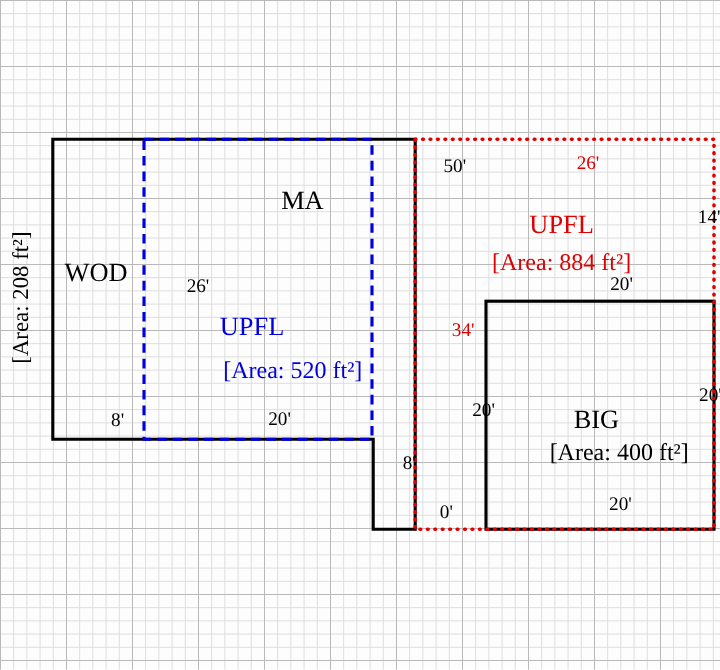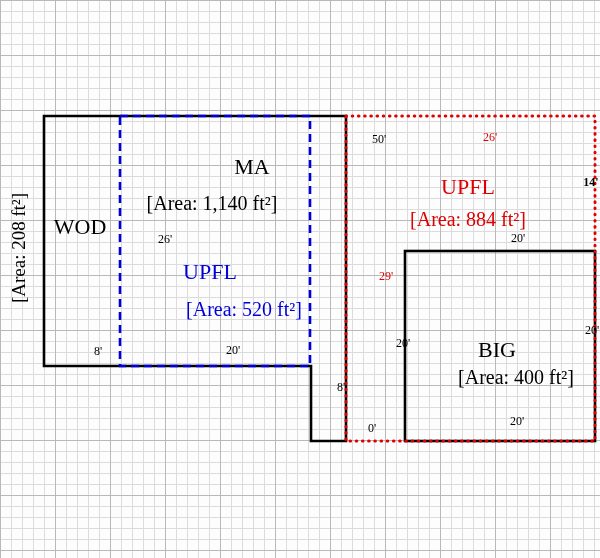--- a/index.html
+++ b/index.html
@@ -29,38 +29,38 @@
     transform: translate(-50%, -50%);
     white-space: nowrap;
     line-height: 1;
     user-select: none;
   }
   .ink  { color: var(--ink, #000000); }
   .blue { color: var(--base-blue, #0000dd); }
   .red  { color: var(--upfl-red, #e00000); }
   .room { font-size: 22px; }
   .area { font-size: 20px; }
-  .dim  { font-size: 12px; padding-left: 40px; }
+  .dim  { font-size: 16px; padding-left: 40px; }
   .vert { transform: translate(-50%, -50%) rotate(-90deg); font-size: 19px; }
 
   
   .p-wod-area-v   { left: 18px;  top: 248px; }
   .p-wod-name     { left: 80px;  top: 227px; }
   .p-ma-name      { left: 214px; top: 167px; margin-left: 38px; }
   .p-ma-area      { left: 212px; top: 203px; }
   .p-base-left    { left: 145px; top: 239px; }
   .p-base-name    { left: 210px; top: 272px; }
   .p-base-area    { left: 210px; top: 309px; margin-left: 34px; }
   .p-wod-bottom   { left: 78px;  top: 351px; }
   .p-base-bottom  { left: 213px; top: 350px; }
   .p-ma-topright  { left: 359px; top: 139px; }
   .p-upfl-top     { left: 470px; top: 137px; }
   .p-upfl-name    { left: 468px; top: 163px; margin-top: 24px; }
   .p-upfl-area    { left: 468px; top: 219px; }
-  .p-upfl-right   { left: 571px; top: 182px; font-weight: bold; }
+  .p-upfl-right   { left: 571px; top: 182px; }
   .p-big-top      { left: 498px; top: 238px; }
   .p-upfl-left    { left: 366px; top: 276px; }
   .p-big-left     { left: 383px; top: 343px; }
   .p-big-right    { left: 572px; top: 330px; }
   .p-big-name     { left: 497px; top: 350px; }
   .p-big-area     { left: 516px; top: 377px; }
   .p-notch-left   { left: 321px; top: 387px; }
   .p-notch-bottom { left: 352px; top: 428px; }
   .p-big-bottom   { left: 497px; top: 421px; }
 </style>
@@ -77,38 +77,37 @@
 
     <rect class="stroke-blue" stroke-width="2.6" stroke-dasharray="8 5" x="120" y="116" width="190" height="250"></rect>
 
     <rect class="stroke-red" stroke-width="3" stroke-dasharray="0.6 5.6" stroke-linecap="round" x="346" y="116" width="249" height="325"></rect>
   </svg>
 
   <span class="lbl vert ink p-wod-area-v">[Area: 208 ft²]</span>
   <span class="lbl room ink p-wod-name">WOD</span>
 
   <span class="lbl room ink p-ma-name">MA</span>
-  <span class="lbl area ink p-ma-area">[Area: 1,140 ft²]</span>
 
   <span class="lbl room blue p-base-name">UPFL</span>
   <span class="lbl area blue p-base-area">[Area: 520 ft²]</span>
 
   <span class="lbl room red p-upfl-name">UPFL</span>
   <span class="lbl area red p-upfl-area">[Area: 884 ft²]</span>
 
   <span class="lbl room ink p-big-name">BIG</span>
   <span class="lbl area ink p-big-area">[Area: 400 ft²]</span>
 
   <span class="lbl dim ink p-wod-bottom">8'</span>
   <span class="lbl dim ink p-base-left">26'</span>
   <span class="lbl dim ink p-base-bottom">20'</span>
   <span class="lbl dim ink p-ma-topright">50'</span>
   <span class="lbl dim red p-upfl-top">26'</span>
   <span class="lbl dim ink p-upfl-right">14'</span>
   <span class="lbl dim ink p-big-top">20'</span>
-  <span class="lbl dim red p-upfl-left">29'</span>
+  <span class="lbl dim red p-upfl-left">34'</span>
   <span class="lbl dim ink p-big-left">20'</span>
   <span class="lbl dim ink p-big-right">20'</span>
   <span class="lbl dim ink p-notch-left">8'</span>
   <span class="lbl dim ink p-notch-bottom">0'</span>
   <span class="lbl dim ink p-big-bottom">20'</span>
 
 </div>
 
 </body></html>

